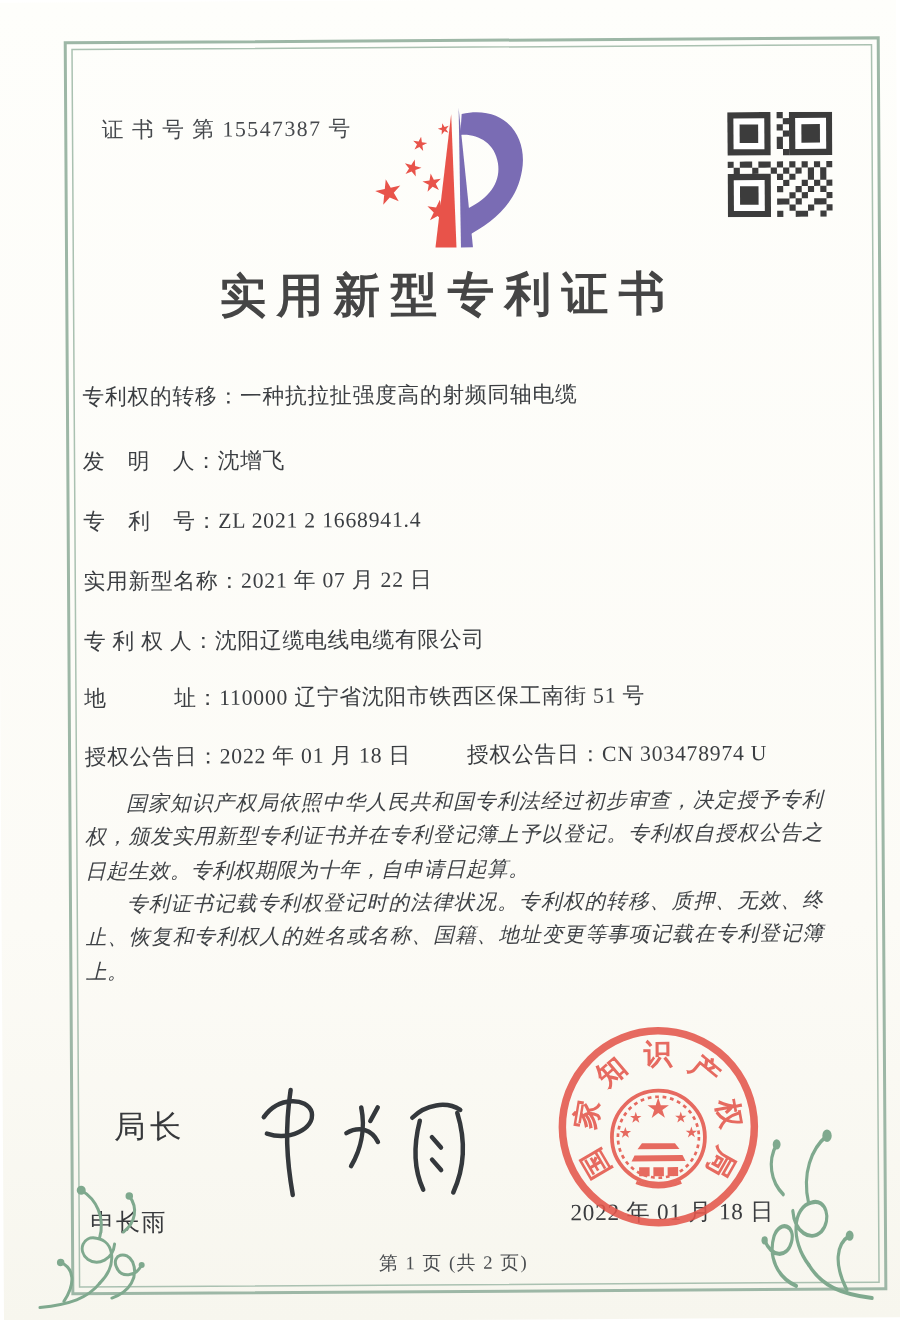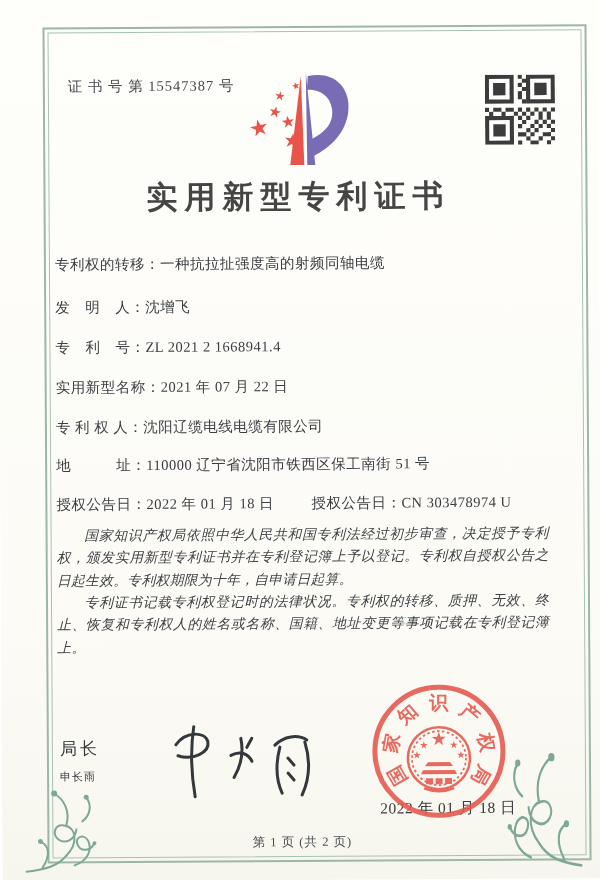--- a/index.html
+++ b/index.html
@@ -37,22 +37,22 @@
   .grant-part2{position:absolute;left:255px;top:0;}
   .grant-wrap{position:absolute;left:56px;top:494px;width:500px;font-size:14.5px;color:#3b3e42;letter-spacing:.5px;}
 
   .paras{position:absolute;left:56px;top:524px;width:492px;}
   .paras p{
     margin:0;text-indent:2em;text-align:justify;
     font-size:13.8px;line-height:1.62;font-style:italic;color:#3f4246;
     letter-spacing:.3px;
   }
 
-  .sig-title{position:absolute;left:58px;top:736px;font-size:17px;letter-spacing:3px;color:#37393c;font-family:"Liberation Sans","DejaVu Sans",sans-serif;}
-  .sig-name{position:absolute;left:58px;top:768px;font-size:11px;letter-spacing:1px;color:#37393c;font-family:Liberation Mono, monospace;}
+  .sig-title{position:absolute;left:74px;top:736px;font-size:21px;letter-spacing:3px;color:#37393c;font-family:"Liberation Sans","DejaVu Sans",sans-serif;}
+  .sig-name{position:absolute;left:58px;top:804px;font-size:16px;letter-spacing:1px;color:#37393c;font-family:Liberation Mono, monospace;}
   .signature{position:absolute;left:162px;top:710px;}
 
   .seal-date{position:absolute;left:378px;top:799px;font-size:15.5px;color:#3a3c3f;letter-spacing:.5px;z-index:4;white-space:nowrap;}
   .seal{position:absolute;left:352px;top:667px;z-index:5;opacity:.88;}
 
   .flourish{position:absolute;z-index:2;}
   .fl-left{left:20px;top:780px;}
   .fl-right{left:478px;top:742px;transform:scaleX(-1);}
 
   .footer{position:absolute;left:0;top:834px;width:100%;text-align:center;font-size:12.5px;color:#4a4d50;letter-spacing:1px;}

